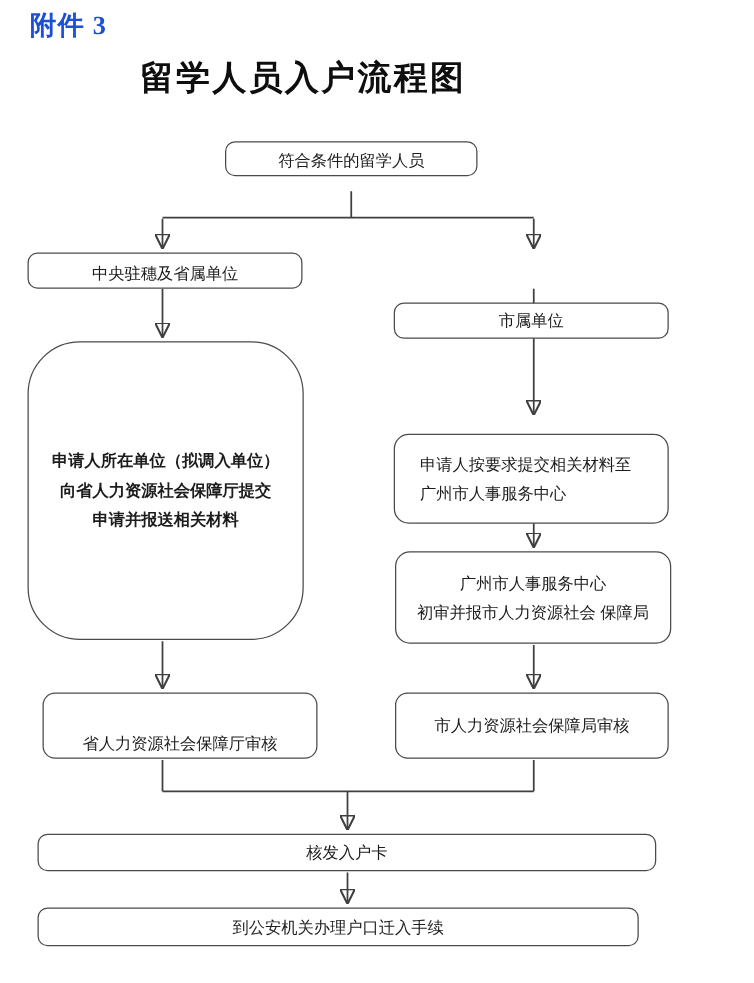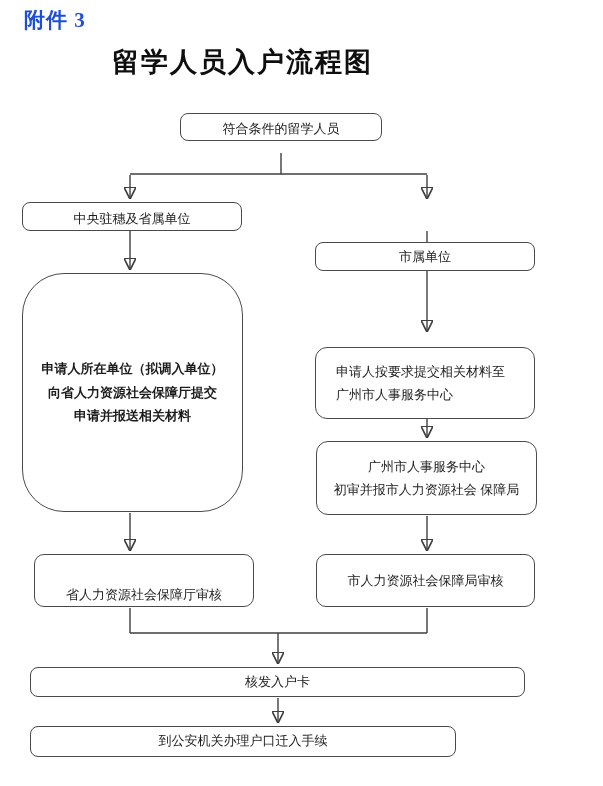--- a/index.html
+++ b/index.html
@@ -49,21 +49,21 @@
   .node-branch-left  { left: 22px;  top: 202px; width: 220px; height: 29px; align-items: flex-end; }
   .node-branch-right { left: 315px; top: 202px; width: 220px; height: 29px; margin-top: 40px; }
   .node-left-submit  { left: 22px;  top: 273px; width: 221px; height: 239px; border-radius: 42px; font-weight: bold; }
   .node-right-submit { left: 315px; top: 335px; width: 220px; height: 72px; border-radius: 12px;
                        justify-content: flex-start; margin-top: 12px; }
   .node-right-submit .label { text-align: left; padding-left: 20px; padding-right: 8px; }
   .node-right-precheck { left: 316px; top: 441px; width: 221px; height: 74px; border-radius: 12px; }
   .node-left-audit   { left: 34px;  top: 554px; width: 220px; height: 53px; border-radius: 10px; align-items: flex-end; }
   .node-right-audit  { left: 316px; top: 554px; width: 219px; height: 53px; border-radius: 10px; }
   .node-issue-card   { left: 30px;  top: 667px; width: 495px; height: 30px; }
-  .node-final        { left: 30px;  top: 726px; width: 426px; height: 31px; font-family: Liberation Mono, monospace; }
+  .node-final        { left: 30px;  top: 726px; width: 481px; height: 31px; }
 </style>
 </head>
 <body>
 
 <div class="page">
 
   <div class="attachment">附件 3</div>
   <div class="title">留学人员入户流程图</div>
 
   <svg class="connectors" viewBox="0 0 603 786" xmlns="http://www.w3.org/2000/svg">

